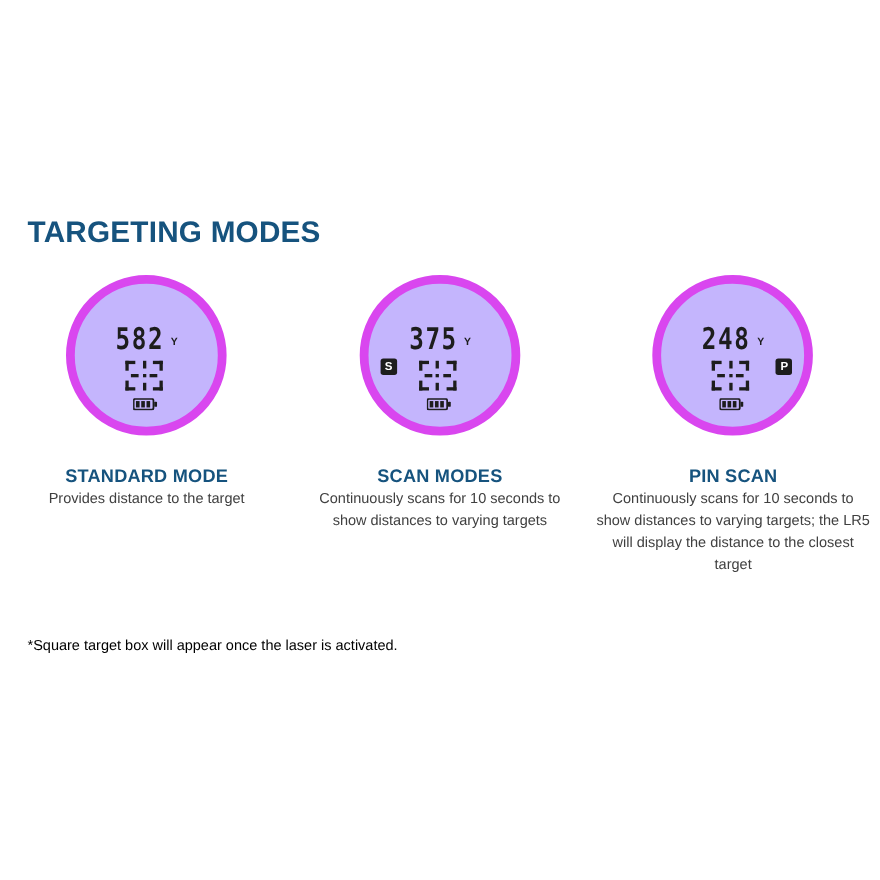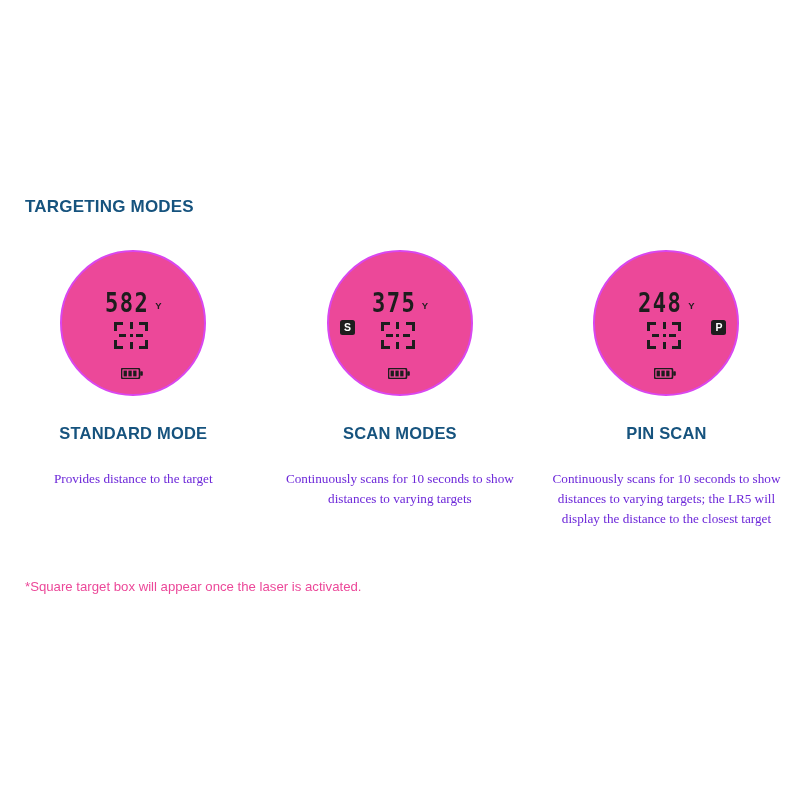--- a/index.html
+++ b/index.html
@@ -20,21 +20,21 @@
     left: 0; top: 0;
     width: 800px;
     height: 800px;
   }
 
   
   .section-title {
     position: absolute;
     left: 25px;
     top: 198px;
-    font-size: 17px;
+    font-size: 27px;
     font-weight: bold;
     letter-spacing: 0.2px;
     color: #16537e;
     font-family: "Liberation Sans", sans-serif;
     line-height: 1;
     white-space: nowrap;
   }
 
   
   .modes-row {
@@ -52,23 +52,23 @@
     display: flex;
     flex-direction: column;
     align-items: center;
   }
 
   
   .display {
     position: relative;
     width: 146px;
     height: 146px;
-    border: 2px solid #d946ef;
+    border: 8px solid #d946ef;
     border-radius: 50%;
-    background: #ec4899;
+    background: #c4b5fd;
     box-sizing: border-box;
   }
 
   
   .readout {
     position: absolute;
     left: 0;
     right: 0;
     top: 38px;
     display: flex;
@@ -169,36 +169,36 @@
     margin-top: 29px;
     font-size: 16.5px;
     font-weight: bold;
     color: #16537e;
     letter-spacing: 0.2px;
     text-align: right;
     line-height: 1;
     font-family: "Liberation Sans", sans-serif;
   }
   .mode-desc {
-    margin-top: 27px;
+    margin-top: 1px;
     font-size: 13.2px;
-    color: #6d28d9;
+    color: #404040;
     text-align: center;
     line-height: 1.52;
-    font-family: Liberation Serif, serif;
+    font-family: Liberation Sans, sans-serif;
     max-width: 250px;
   }
 
   
   .footnote {
     position: absolute;
     left: 25px;
     top: 578px;
     font-size: 13.2px;
-    color: #ec4899;
+    color: #000000;
     font-family: "Liberation Sans", sans-serif;
     line-height: 1.4;
     white-space: nowrap;
   }
 </style>
 </head>
 <body>
 
 <div id="page">
 

